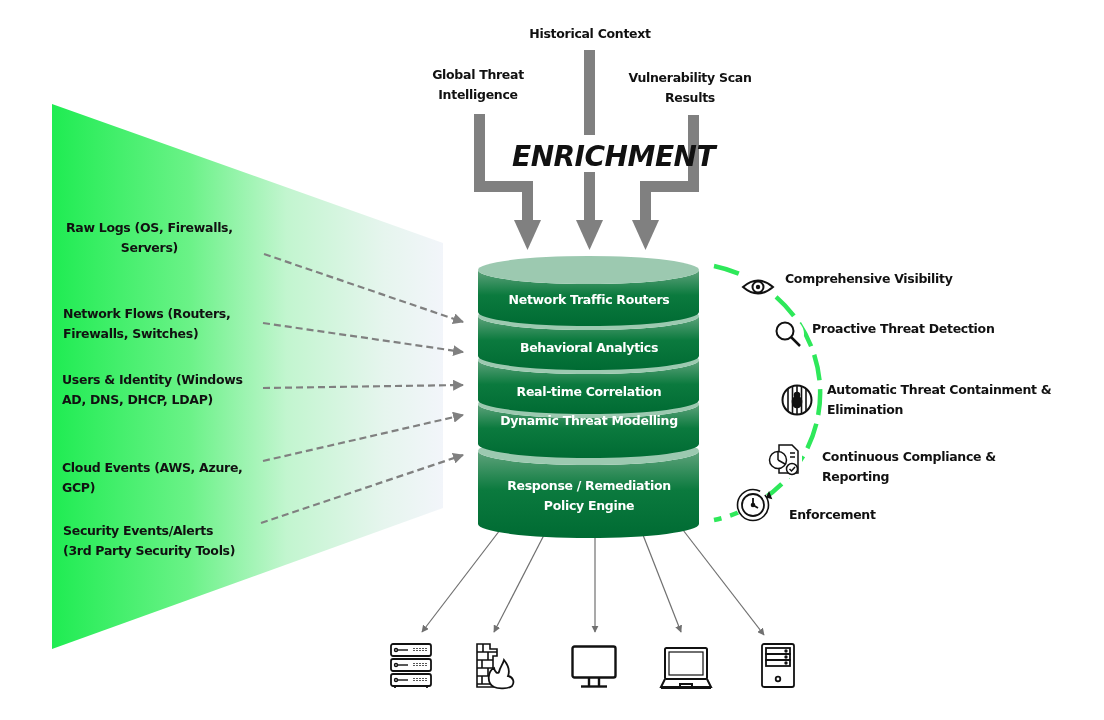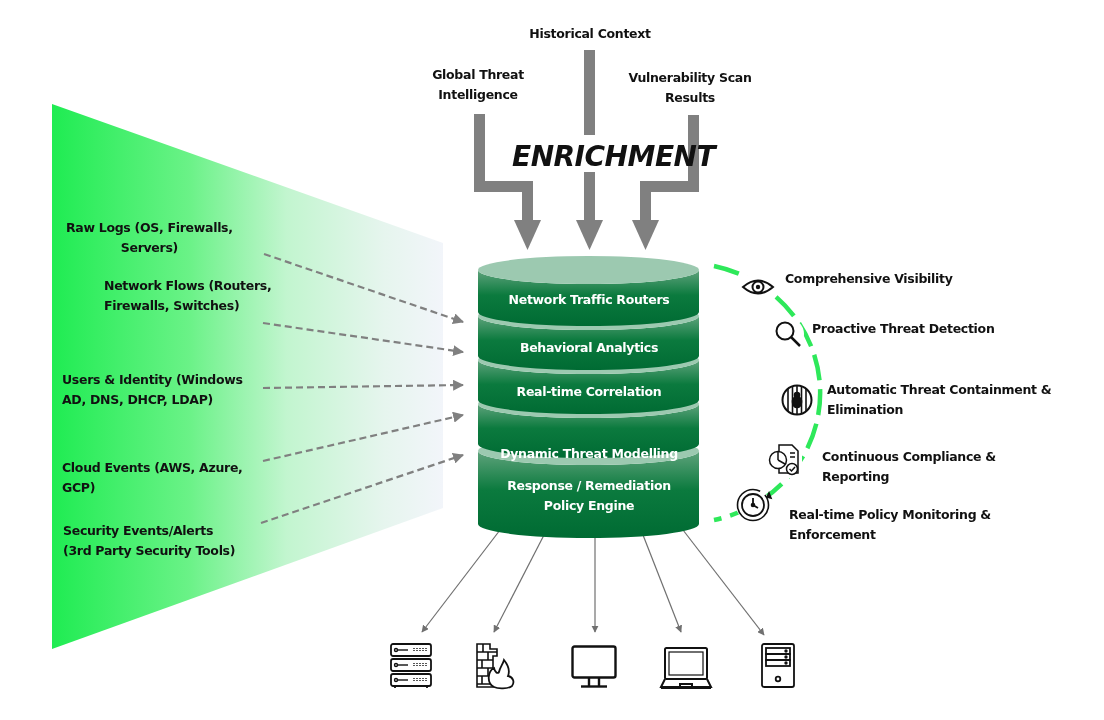--- a/index.html
+++ b/index.html
@@ -186,21 +186,21 @@
 <div class="lbl center" style="left:610px;top:68px;width:160px;">
   <div>Vulnerability Scan</div>
   <div>Results</div>
 </div>
 <div class="enrich">ENRICHMENT</div>
 
 <div class="lbl" style="left:66px;top:218px;text-align:center;">
   <div>Raw Logs (OS, Firewalls,</div>
   <div>Servers)</div>
 </div>
-<div class="lbl" style="left:63px;top:276px;margin-left:41px;">
+<div class="lbl" style="left:63px;top:304px;">
   <div>Network Flows (Routers,</div>
   <div>Firewalls, Switches)</div>
 </div>
 <div class="lbl" style="left:62px;top:370px;">
   <div>Users &amp; Identity (Windows</div>
   <div>AD, DNS, DHCP,  LDAP)</div>
 </div>
 <div class="lbl" style="left:62px;top:458px;">
   <div>Cloud Events (AWS, Azure,</div>
   <div>GCP)</div>
@@ -212,21 +212,21 @@
 
 <div class="layer-text" style="top:290px;">
   <div>Network Traffic Routers</div>
 </div>
 <div class="layer-text" style="top:338px;">
   <div>Behavioral Analytics</div>
 </div>
 <div class="layer-text" style="top:382px;">
   <div>Real-time Correlation</div>
 </div>
-<div class="layer-text" style="top:444px;text-align:center;">
+<div class="layer-text" style="top:411px;text-align:center;">
   <div>Dynamic Threat Modelling</div>
 </div>
 <div class="layer-text" style="top:476px;">
   <div>Response / Remediation</div>
   <div>Policy Engine</div>
 </div>
 
 <div class="lbl" style="left:785px;top:269px;">
   <div>Comprehensive Visibility</div>
 </div>
@@ -235,16 +235,15 @@
 </div>
 <div class="lbl" style="left:827px;top:380px;">
   <div>Automatic Threat Containment &amp;</div>
   <div>Elimination</div>
 </div>
 <div class="lbl" style="left:822px;top:447px;">
   <div>Continuous Compliance &amp;</div>
   <div>Reporting</div>
 </div>
 <div class="lbl" style="left:789px;top:505px;">
-  <div>Real-time Policy Monitoring &amp;</div>
   <div>Enforcement</div>
 </div>
 </div>
 
 </body></html>

